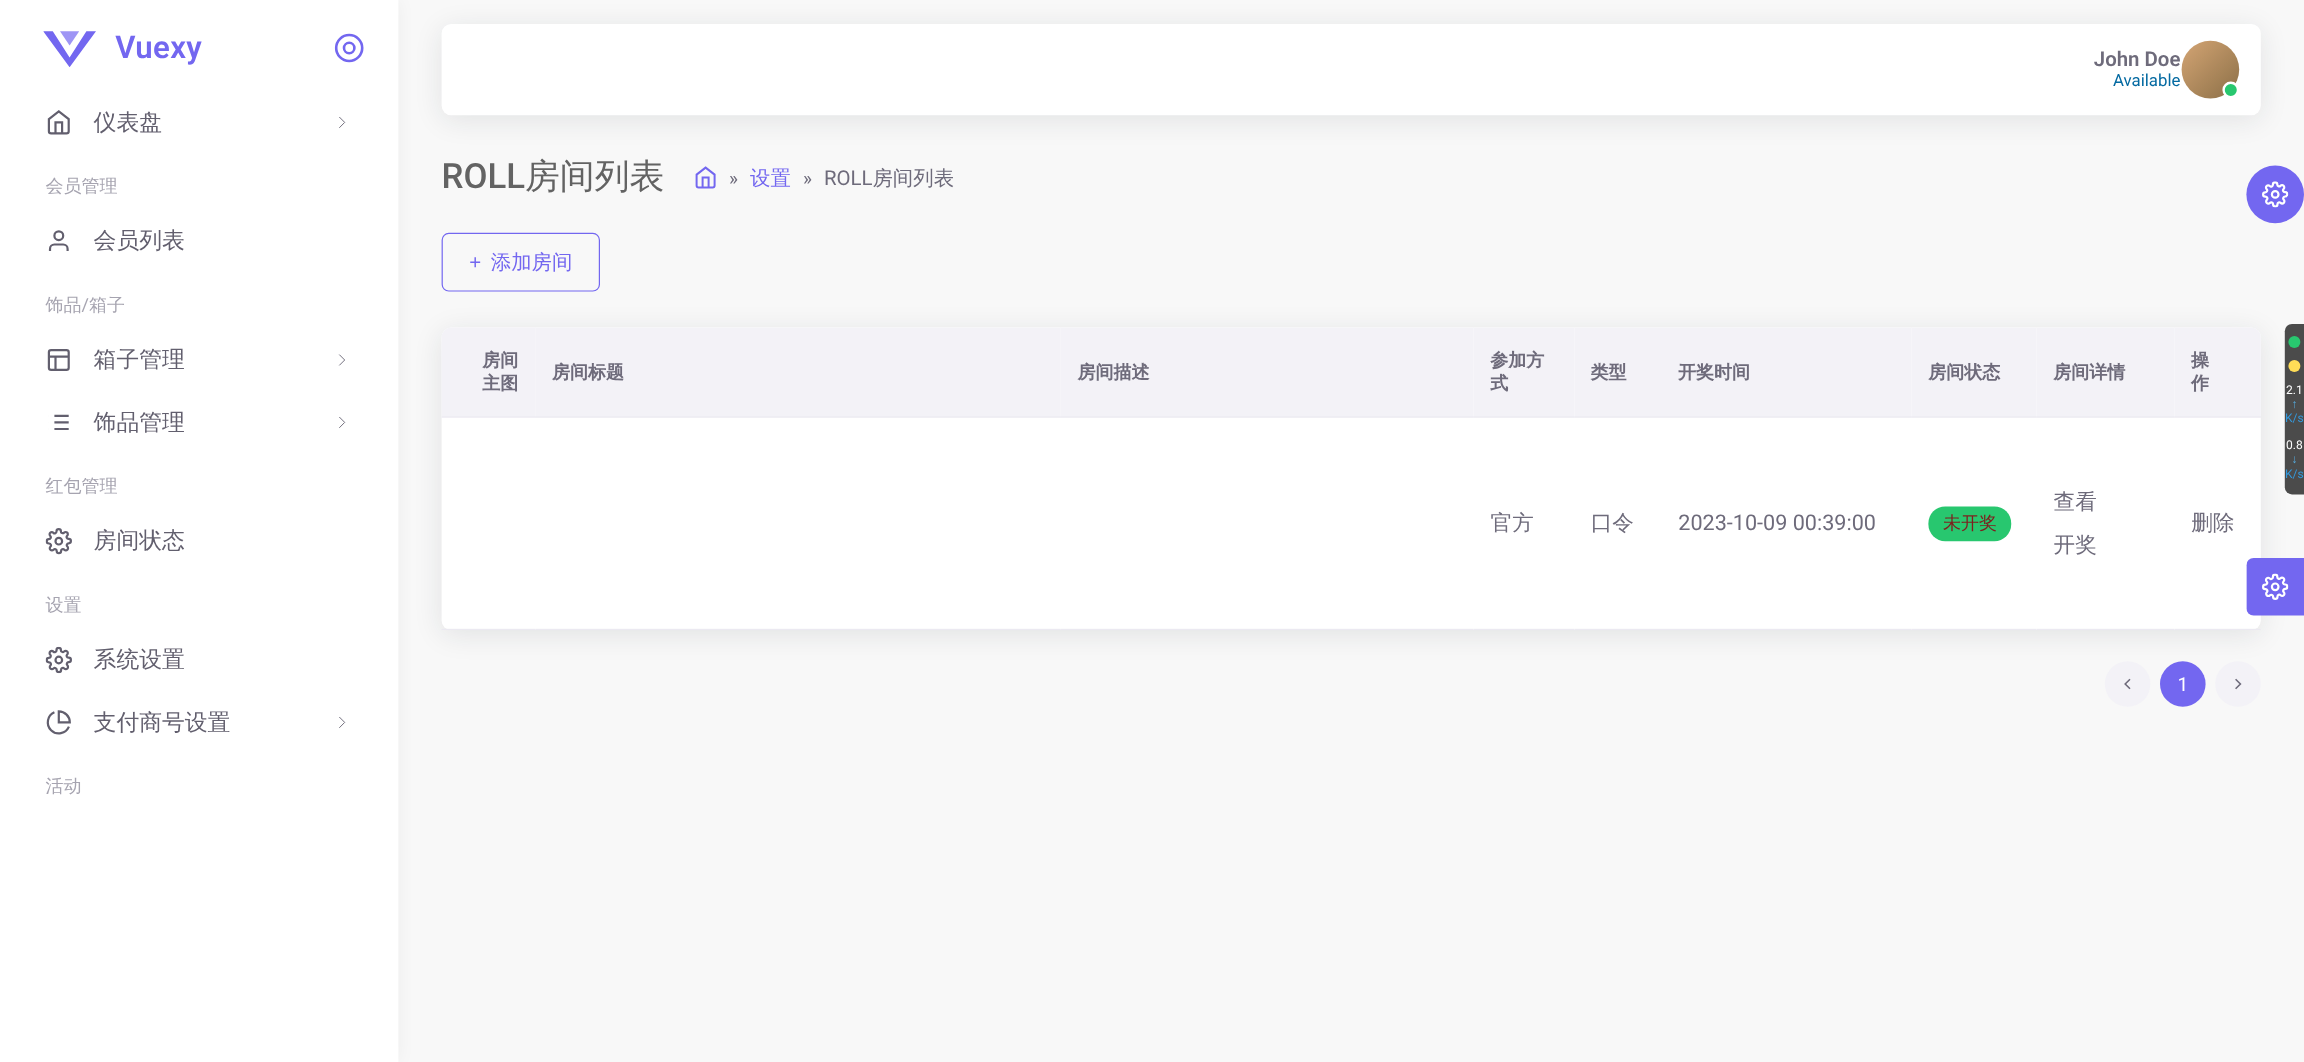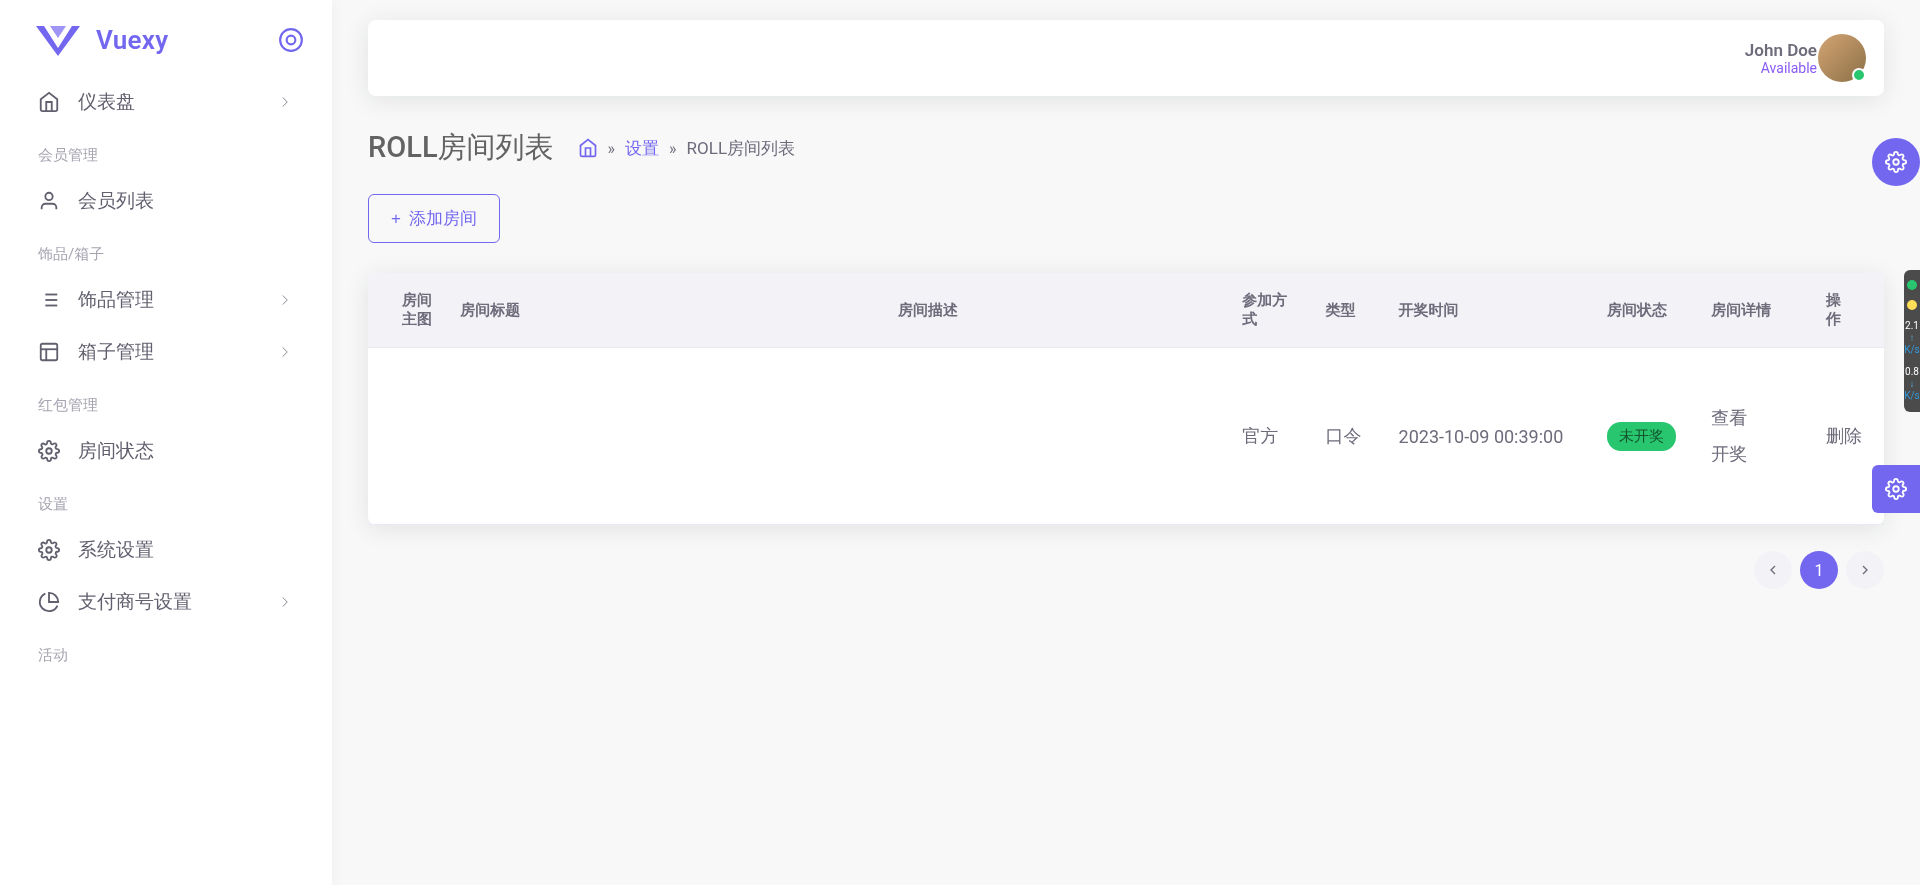--- a/index.html
+++ b/index.html
@@ -16,40 +16,40 @@
 .nav-item { display: flex; align-items: center; padding: 13px 20px; border-radius: 6px; cursor: pointer; color: #625f6e; }
 .nav-item.active { background: linear-gradient(118deg, #7367f0, rgba(115,103,240,.7)); color: #fff; box-shadow: 0 0 10px 1px rgba(115,103,240,.7); }
 .nav-item-icon { width: 22px; height: 22px; margin-right: 18px; stroke-width: 2; }
 .nav-item-label { flex: 1; font-size: 19px; }
 .nav-item-chevron { width: 18px; height: 18px; }
 .main { flex: 1; padding: 0 36px; display: flex; flex-direction: column; position: relative; }
 .topbar { background: #fff; border-radius: 8px; box-shadow: 0 4px 24px rgba(34,41,47,.1); margin-top: 20px; padding: 14px 18px; display: flex; align-items: center; justify-content: flex-end; }
 .user-block { display: flex; align-items: center; gap: 1px; }
 .user-text { text-align: right; }
 .user-name { color: #6e6b7b; font-weight: 600; font-size: 17px; }
-.user-status { color: #8b5cf6; font-size: 14px; }
+.user-status { color: #0369a1; font-size: 14px; }
 .avatar { width: 48px; height: 48px; border-radius: 50%; background: linear-gradient(135deg, #d4a574, #8b6f47); position: relative; }
 .avatar-dot { position: absolute; bottom: 0; right: 0; width: 14px; height: 14px; border-radius: 50%; background: #28c76f; border: 2px solid #fff; }
 .page-head { display: flex; align-items: center; margin-top: 32px; gap: 24px; }
 .page-title { color: #636363; font-size: 29px; font-weight: 500; }
 .breadcrumb { display: flex; align-items: center; gap: 10px; font-size: 17px; }
 .bc-home { width: 20px; height: 20px; color: #7367f0; stroke-width: 2; }
 .bc-sep { color: #6e6b7b; font-size: 16px; }
 .bc-link { color: #7367f0; }
 .bc-current { color: #6e6b7b; }
 .actions { margin-top: 26px; }
 .btn-outline { border: 1px solid #7367f0; background: transparent; color: #7367f0; padding: 12px 22px; border-radius: 6px; font-size: 17px; display: inline-flex; align-items: center; gap: 8px; cursor: pointer; }
 .card { background: #fff; border-radius: 8px; box-shadow: 0 4px 24px rgba(34,41,47,.1); margin-top: 30px; }
 .table { width: 100%; border-collapse: collapse; }
 .table th { text-align: left; padding: 18px 14px; color: #6e6b7b; font-size: 15px; font-weight: 600; background: #f3f2f7; border-bottom: 1px solid #ebe9f1; }
 .table th:first-child { border-top-left-radius: 8px; padding-left: 34px; }
 .table th:last-child { border-top-right-radius: 8px; padding-right: 40px; }
 .table td { padding: 58px 14px; color: #6e6b7b; font-size: 18px; border-bottom: 1px solid #ebe9f1; vertical-align: middle; }
 .table td:first-child { padding-left: 34px; }
-.badge-success { background: #28c76f; color: #14532d; padding: 5px 12px; border-radius: 14px; font-size: 15px; display: inline-block; }
+.badge-success { background: #28c76f; color: #7f1d1d; padding: 5px 12px; border-radius: 14px; font-size: 15px; display: inline-block; }
 .row-actions { display: flex; gap: 12px; flex-direction: column; }
 .row-action { color: #6e6b7b; cursor: pointer; }
 .pagination { display: flex; justify-content: flex-end; gap: 8px; margin-top: 26px; }
 .page-btn { width: 38px; height: 38px; border-radius: 50%; display: flex; align-items: center; justify-content: center; background: #f3f2f7; color: #6e6b7b; cursor: pointer; }
 .page-btn.active { background: #7367f0; color: #fff; }
 .page-btn.pill { border-radius: 19px; }
 .page-btn svg { width: 16px; height: 16px; }
 .gear-fab { position: absolute; top: 138px; right: 0; width: 48px; height: 48px; border-radius: 50%; background: #7367f0; color: #fff; display: flex; align-items: center; justify-content: center; cursor: pointer; }
 .right-widget { position: fixed; right: 0; top: 270px; width: 16px; background: #4b4b4b; border-radius: 6px 0 0 6px; padding: 10px 0; display: flex; flex-direction: column; align-items: center; gap: 10px; font-size: 10px; color: #ccc; }
 .dot-g { width: 10px; height: 10px; border-radius: 50%; background: #28c76f; }
@@ -94,39 +94,39 @@
         <svg class="nav-item-icon" viewBox="0 0 24 24" fill="none" stroke="currentColor">
             <path d="M20 21v-2a4 4 0 0 0-4-4H8a4 4 0 0 0-4 4v2"></path>
             <circle cx="12" cy="7" r="4"></circle>
           </svg>
         <span class="nav-item-label">会员列表</span>
       </div>
 
       <div class="nav-header">饰品/箱子</div>
       <div class="nav-item">
         <svg class="nav-item-icon" viewBox="0 0 24 24" fill="none" stroke="currentColor">
+            <rect x="3" y="3" width="18" height="18" rx="2"></rect>
+            <line x1="3" y1="9" x2="21" y2="9"></line>
+            <line x1="9" y1="21" x2="9" y2="9"></line>
+          </svg>
+        <span class="nav-item-label">箱子管理</span>
+        <svg class="nav-item-chevron" viewBox="0 0 24 24" fill="none" stroke="currentColor">
+            <polyline points="9 18 15 12 9 6"></polyline>
+          </svg>
+      </div>
+      <div class="nav-item">
+        <svg class="nav-item-icon" viewBox="0 0 24 24" fill="none" stroke="currentColor">
             <line x1="8" y1="6" x2="21" y2="6"></line>
             <line x1="8" y1="12" x2="21" y2="12"></line>
             <line x1="8" y1="18" x2="21" y2="18"></line>
             <line x1="3" y1="6" x2="3.01" y2="6"></line>
             <line x1="3" y1="12" x2="3.01" y2="12"></line>
             <line x1="3" y1="18" x2="3.01" y2="18"></line>
           </svg>
         <span class="nav-item-label">饰品管理</span>
-        <svg class="nav-item-chevron" viewBox="0 0 24 24" fill="none" stroke="currentColor">
-            <polyline points="9 18 15 12 9 6"></polyline>
-          </svg>
-      </div>
-      <div class="nav-item">
-        <svg class="nav-item-icon" viewBox="0 0 24 24" fill="none" stroke="currentColor">
-            <rect x="3" y="3" width="18" height="18" rx="2"></rect>
-            <line x1="3" y1="9" x2="21" y2="9"></line>
-            <line x1="9" y1="21" x2="9" y2="9"></line>
-          </svg>
-        <span class="nav-item-label">箱子管理</span>
         <svg class="nav-item-chevron" viewBox="0 0 24 24" fill="none" stroke="currentColor">
             <polyline points="9 18 15 12 9 6"></polyline>
           </svg>
       </div>
 
       <div class="nav-header">红包管理</div>
       <div class="nav-item">
         <svg class="nav-item-icon" viewBox="0 0 24 24" fill="none" stroke="currentColor">
             <circle cx="12" cy="12" r="3"></circle>
             <path d="M19.4 15a1.65 1.65 0 0 0 .33 1.82l.06.06a2 2 0 1 1-2.83 2.83l-.06-.06a1.65 1.65 0 0 0-1.82-.33 1.65 1.65 0 0 0-1 1.51V21a2 2 0 0 1-4 0v-.09a1.65 1.65 0 0 0-1-1.51 1.65 1.65 0 0 0-1.82.33l-.06.06a2 2 0 1 1-2.83-2.83l.06-.06a1.65 1.65 0 0 0 .33-1.82 1.65 1.65 0 0 0-1.51-1H3a2 2 0 0 1 0-4h.09a1.65 1.65 0 0 0 1.51-1 1.65 1.65 0 0 0-.33-1.82l-.06-.06a2 2 0 1 1 2.83-2.83l.06.06a1.65 1.65 0 0 0 1.82.33h0a1.65 1.65 0 0 0 1-1.51V3a2 2 0 0 1 4 0v.09a1.65 1.65 0 0 0 1 1.51h0a1.65 1.65 0 0 0 1.82-.33l.06-.06a2 2 0 1 1 2.83 2.83l-.06.06a1.65 1.65 0 0 0-.33 1.82v0a1.65 1.65 0 0 0 1.51 1H21a2 2 0 0 1 0 4h-.09a1.65 1.65 0 0 0-1.51 1z"></path>

